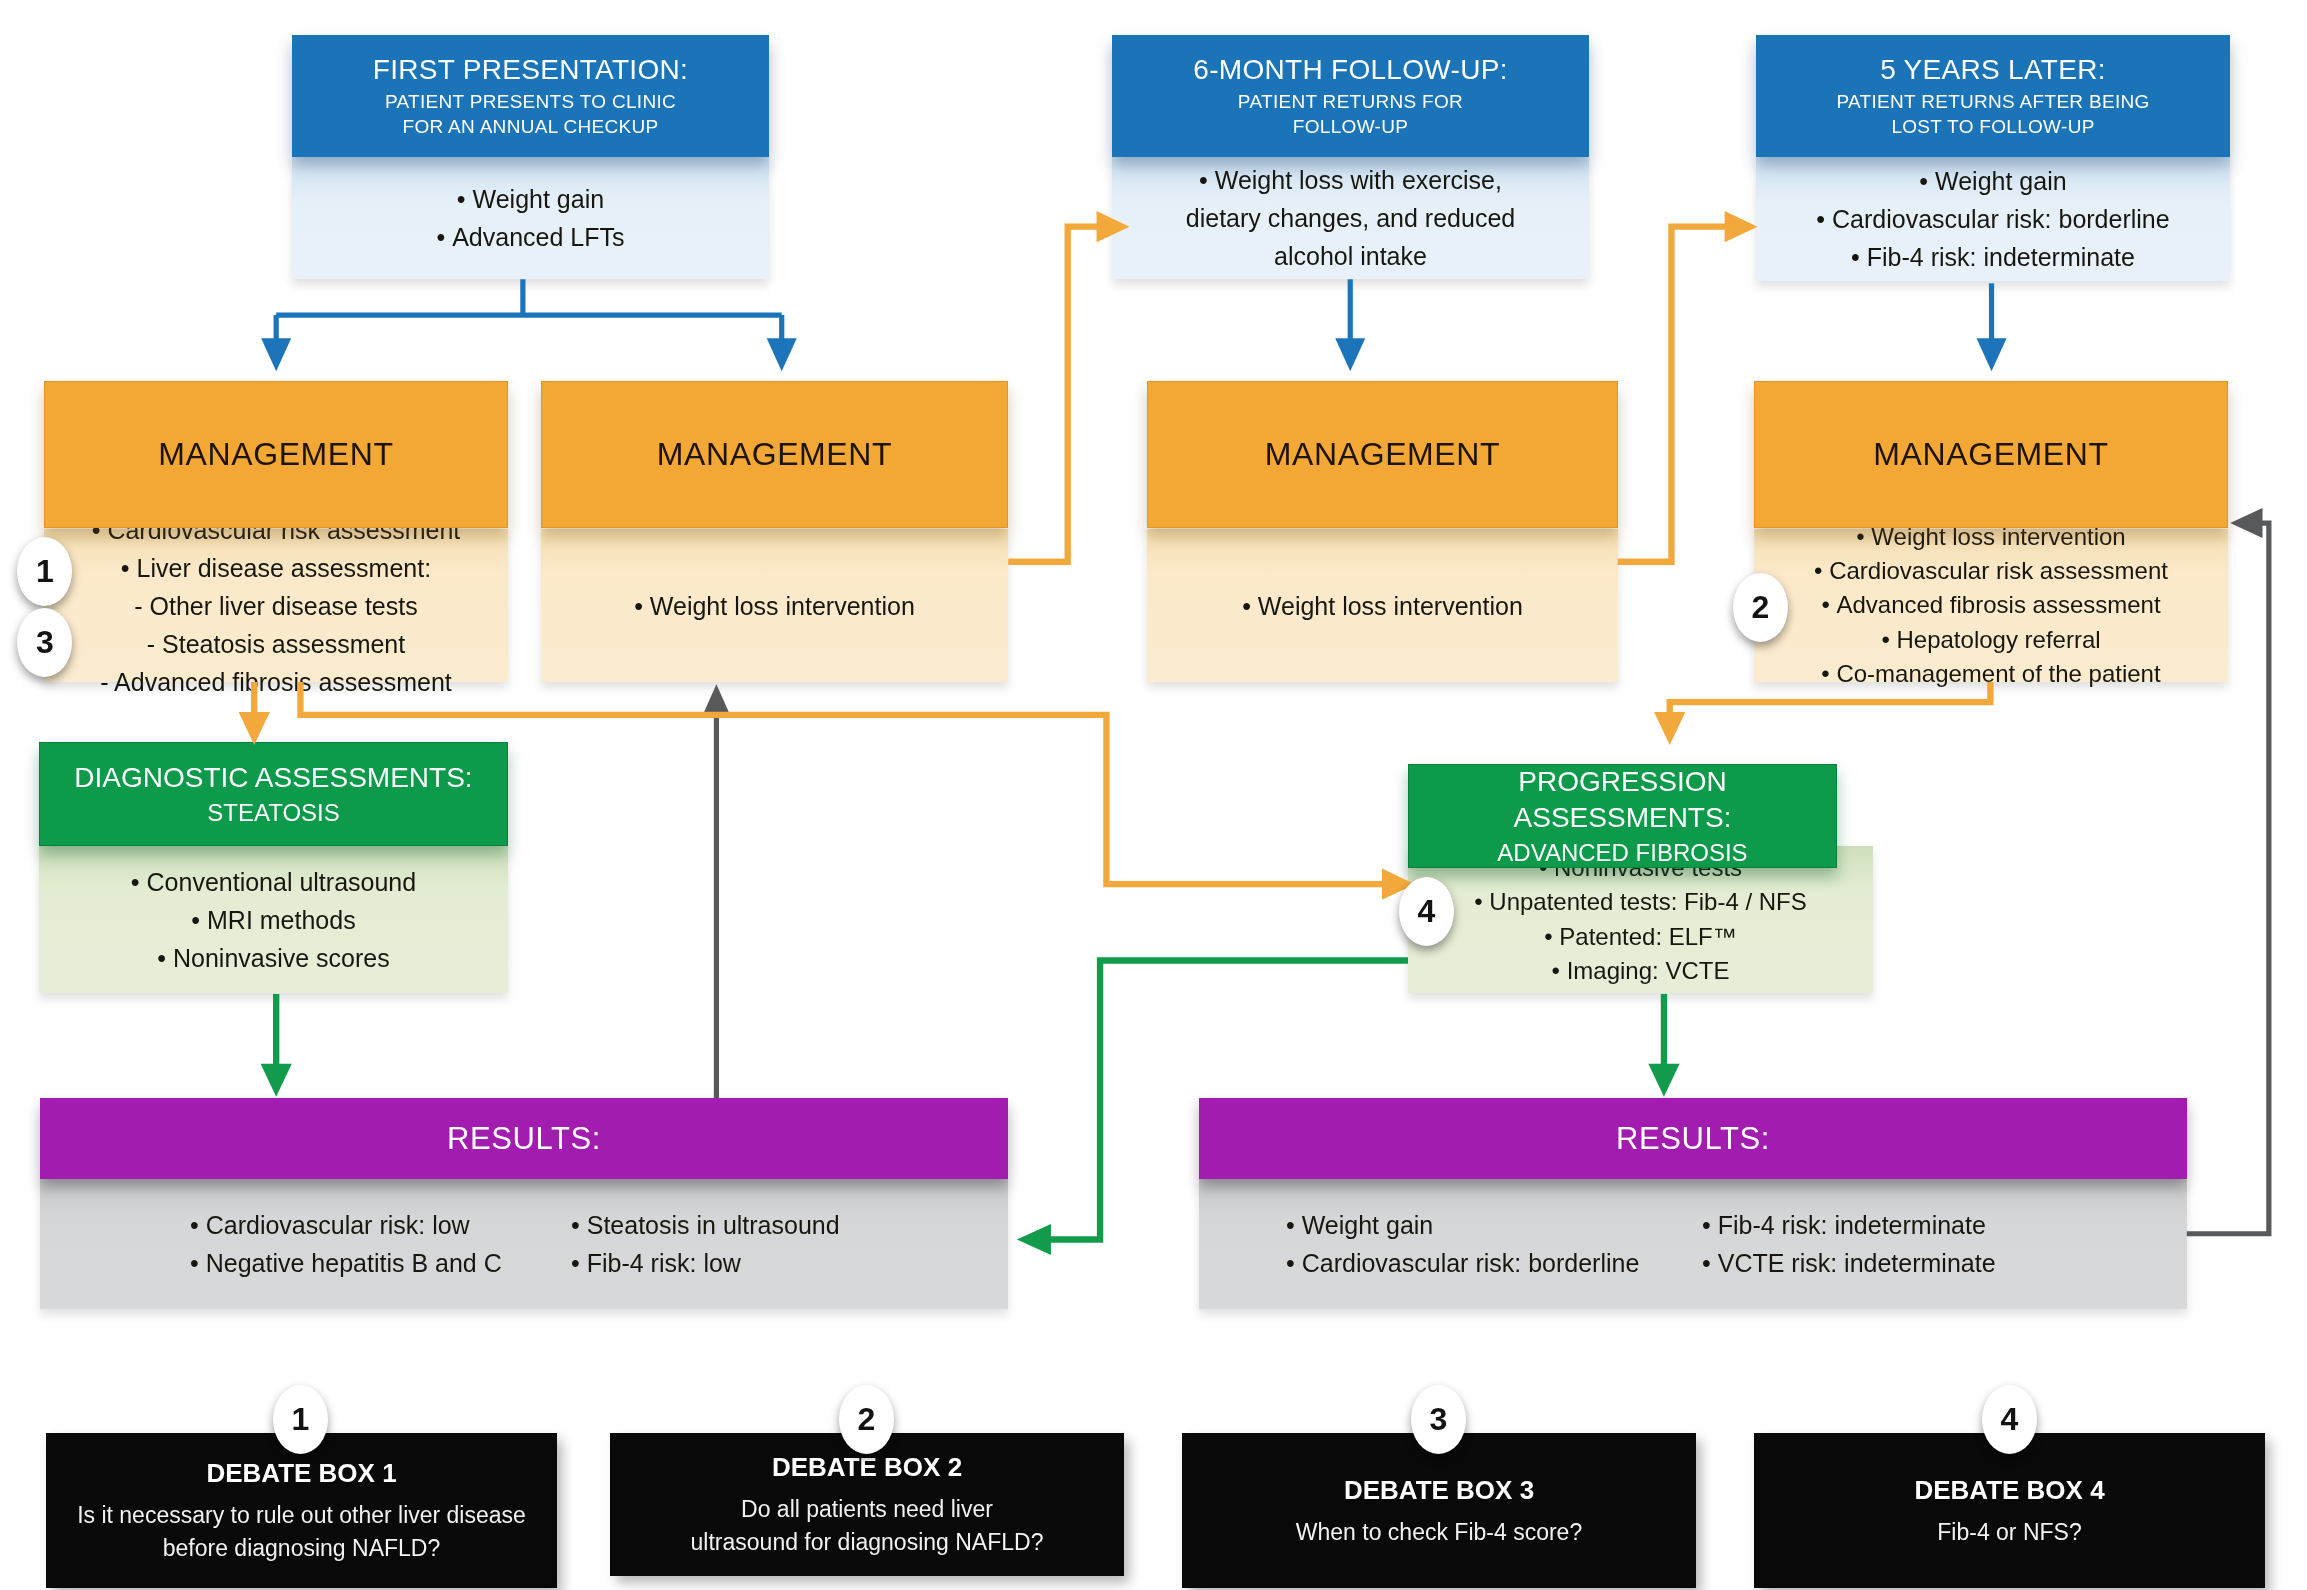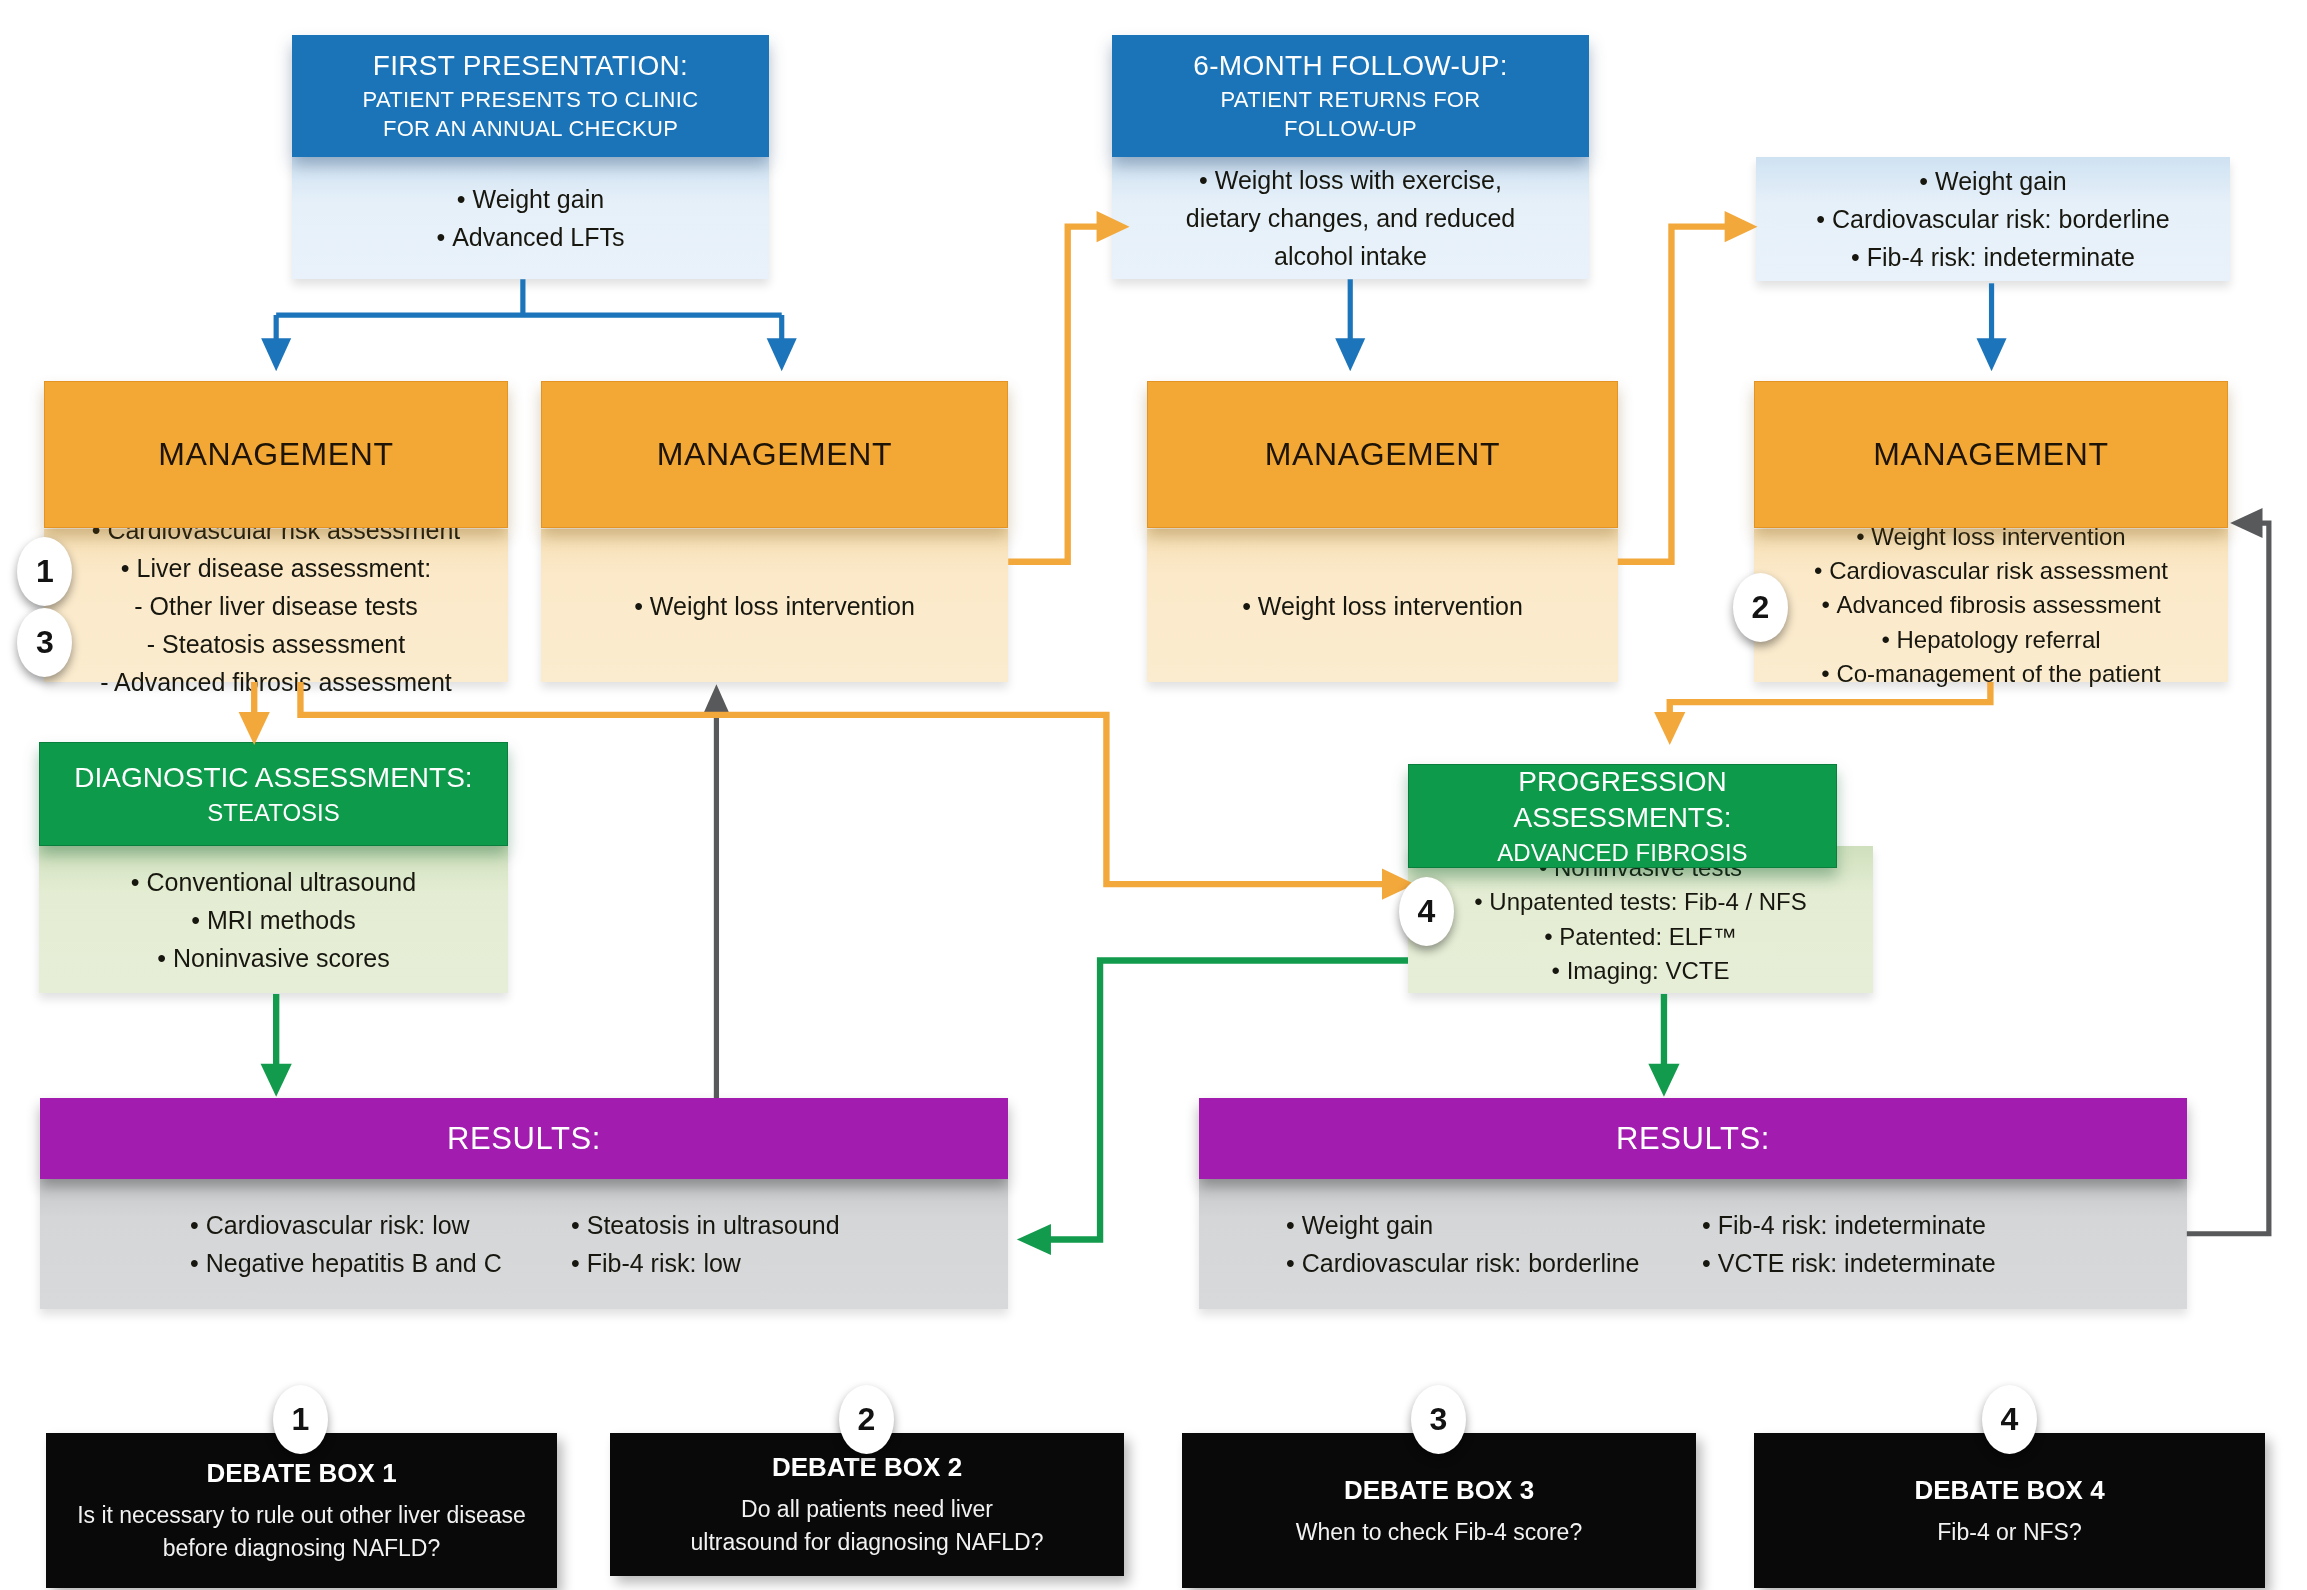--- a/index.html
+++ b/index.html
@@ -4,21 +4,21 @@
 <style>
   html,body{margin:0;padding:0;background:#fff;}
   .canvas{position:relative;width:2307px;height:1591px;background:#ffffff;overflow:hidden;
           font-family:"Liberation Sans",sans-serif;color:#17170f;}
   .abs{position:absolute;box-sizing:border-box;}
   
   .hdr{display:flex;flex-direction:column;justify-content:center;align-items:center;
        text-align:center;font-weight:normal;z-index:2;}
   .hdr.blue{background:#1b74b8;color:#fff;box-shadow:0 9.2px 15px rgba(30,60,100,.35);}
   .hdr.blue .l1{font-size:28px;letter-spacing:0.3px;line-height:1.32;}
-  .hdr.blue .l2{font-size:22px;letter-spacing:0.3px;line-height:1.32;}
+  .hdr.blue .l2{font-size:19px;letter-spacing:0.3px;line-height:1.32;}
   .hdr.orange{background:#f3a836;color:#1d1405;border:1.7px solid #e39422;
               box-shadow:0 9.2px 14px rgba(120,80,10,.30);text-align:right;}
   .hdr.orange .l1{font-size:32px;letter-spacing:0.6px;}
   .hdr.green{background:#0d9a4a;color:#fff;border:1.7px solid #0a7e3c;
              box-shadow:0 9.2px 14px rgba(10,90,40,.35);}
   .hdr.green .l1{font-size:28px;line-height:1.3;}
   .hdr.green .l2{font-size:24px;line-height:1.3;}
   .hdr.gray{background:#a21caf;color:#fff;box-shadow:0 8px 12.7px rgba(0,0,0,.30);}
   .hdr.gray .l1{font-size:31px;letter-spacing:0.6px;}
   
@@ -143,20 +143,25 @@
     <div class="l1">6-MONTH FOLLOW-UP:</div>
     <div class="l2">PATIENT RETURNS FOR</div>
     <div class="l2">FOLLOW-UP</div>
   </div>
   <div class="abs panel bluel" style="left:1112px;top:157px;width:477px;height:122px;">
     <div class="line b">Weight loss with exercise,</div>
     <div class="line">dietary changes, and reduced</div>
     <div class="line">alcohol intake</div>
   </div>
 
+  <div class="abs hdr blue" style="left:1756px;top:35px;width:474px;height:122px;">
+    <div class="l1">5 YEARS LATER:</div>
+    <div class="l2">PATIENT RETURNS AFTER BEING</div>
+    <div class="l2">LOST TO FOLLOW-UP</div>
+  </div>
   <div class="abs panel bluel" style="left:1756px;top:157px;width:474px;height:124px;">
     <div class="line b">Weight gain</div>
     <div class="line b">Cardiovascular risk: borderline</div>
     <div class="line b">Fib-4 risk: indeterminate</div>
   </div>
 
   <div class="abs hdr orange" style="left:44px;top:381px;width:464px;height:147px;">
     <div class="l1">MANAGEMENT</div>
   </div>
   <div class="abs panel orangel" style="left:44px;top:529px;width:464px;height:153px;">

